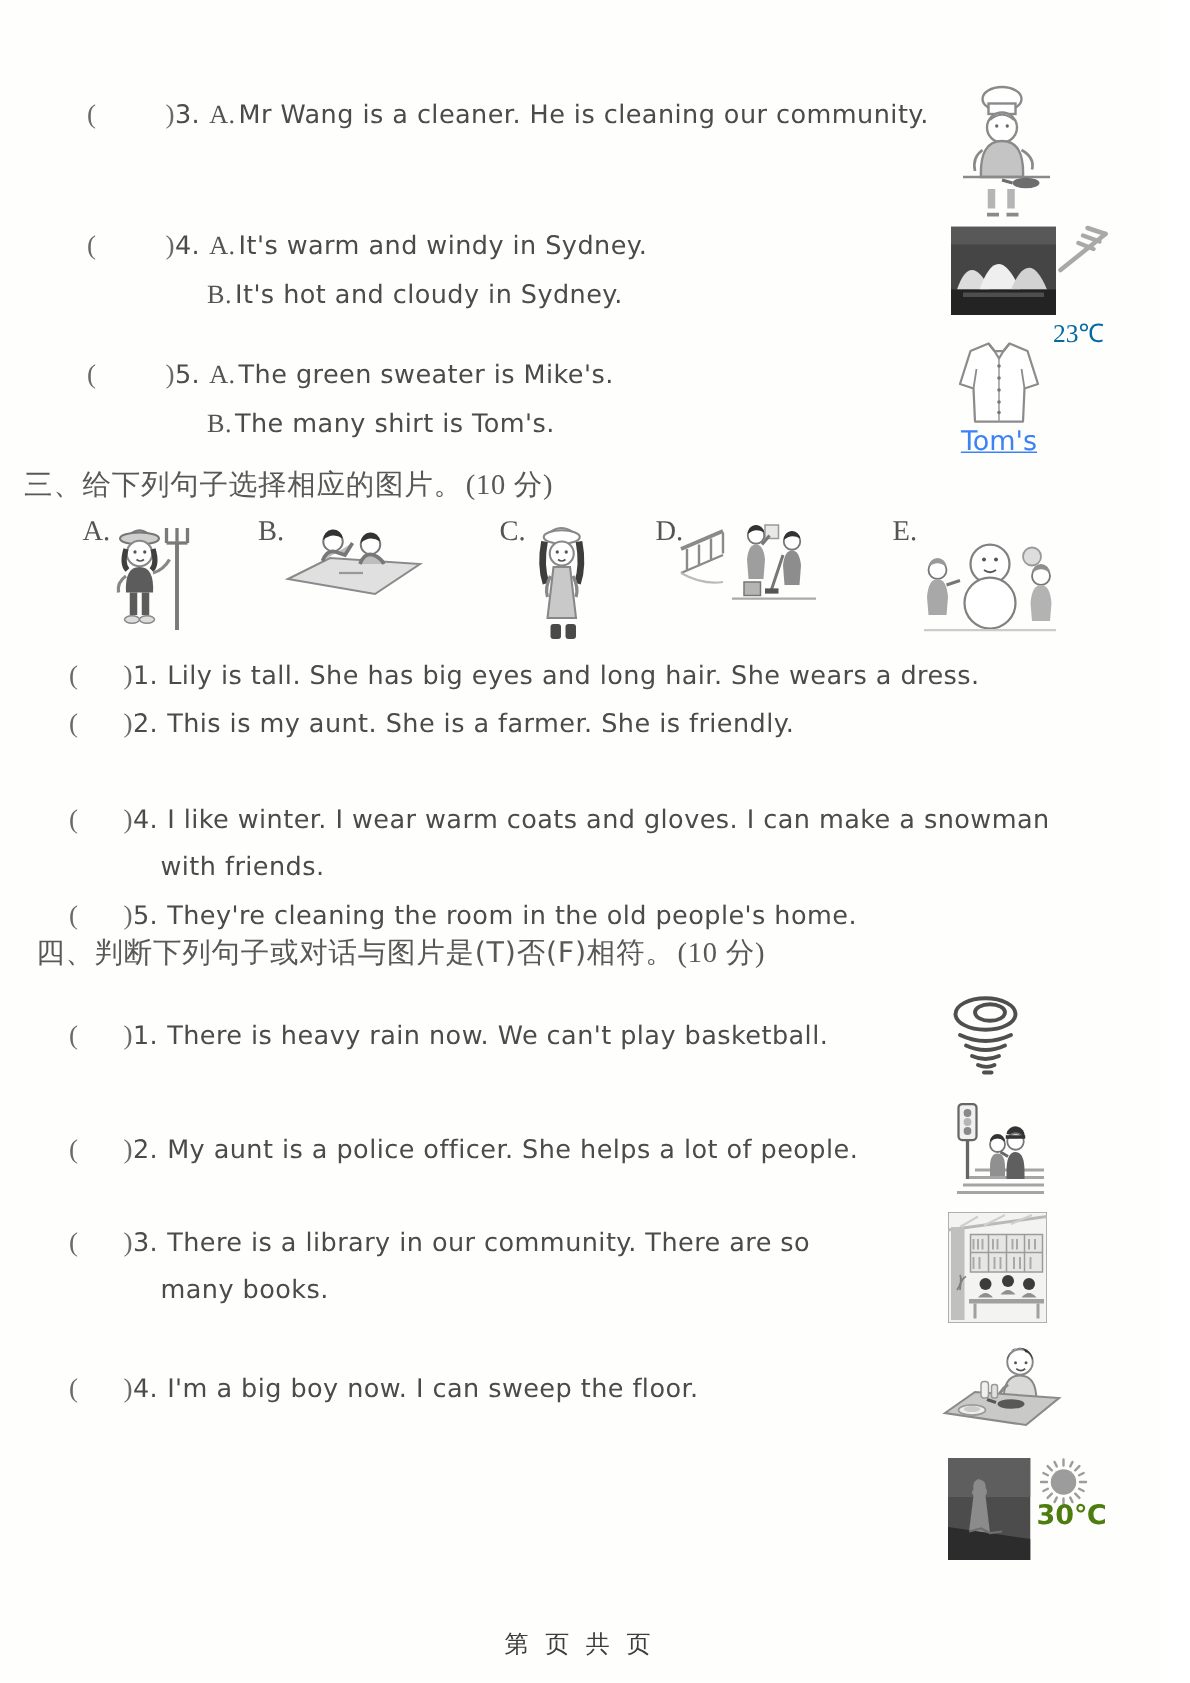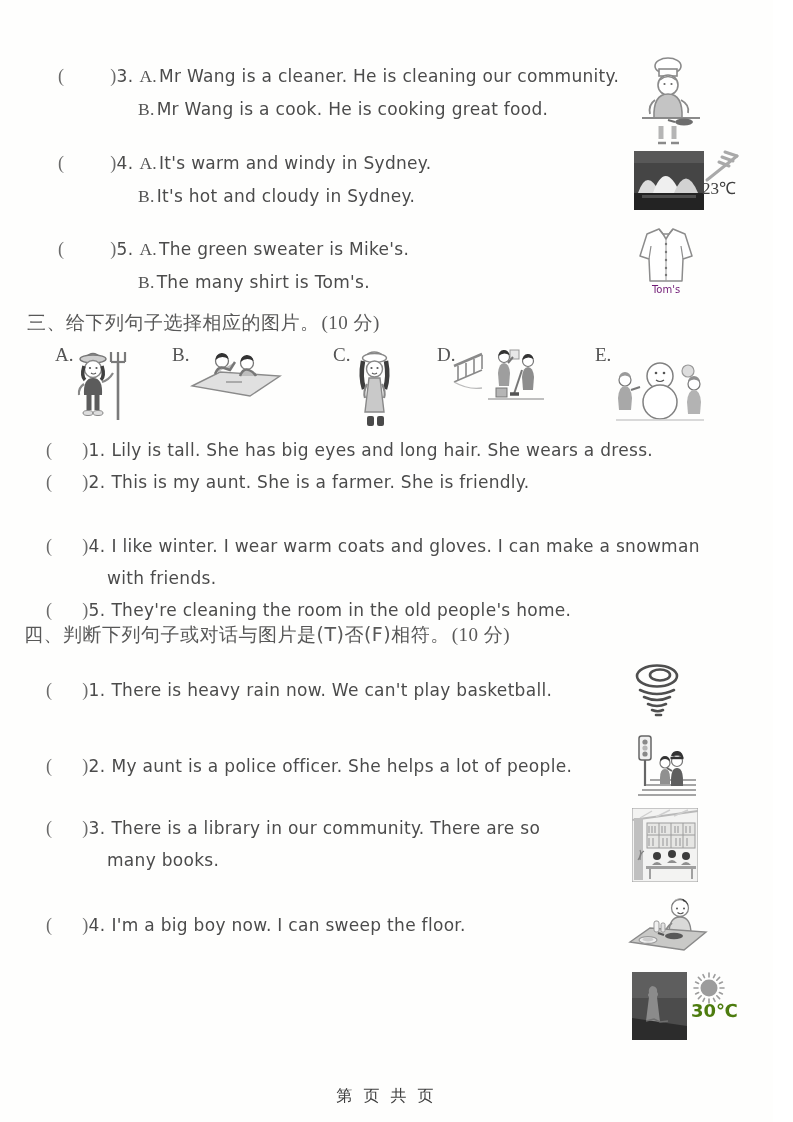--- a/index.html
+++ b/index.html
@@ -12,33 +12,32 @@
   .ser  { font-family:"Liberation Serif", serif; }
   .par  { font-size:18px; color:#6a6a6a; }
   .blank2 { display:inline-block; width:46px; }
   .blank3 { display:inline-block; width:30px; }
   .num  { margin-right:6px; }
   .optl { font-family:"Liberation Serif", serif; font-size:17.5px; color:#555; margin-right:2px; }
   .hdr  { position:absolute; font-size:19px; color:#585858; letter-spacing:.5px; white-space:nowrap; }
   .hdr .score { font-family:"Liberation Serif", serif; margin-left:2px; }
   .piclabel { position:absolute; font-family:"Liberation Serif", serif; font-size:19px; color:#555; }
   .img { position:absolute; line-height:0; }
-  .caption { position:absolute; font-size:10px; color:#701a75; text-align:center; }
-  .temp-ser  { position:absolute; font-family:"Liberation Serif", serif; font-size:17px; color:#404040; }
+  .caption { position:absolute; font-size:18px; color:#3b82f6; text-align:center;text-decoration:underline; }
+  .temp-ser  { position:absolute; font-family:"Liberation Serif", serif; font-size:17px; color:#0369a1;margin-top:34px; }
   .temp-sans { position:absolute; font-size:18px; font-weight:bold; color:#4d7c0f; }
   .footer { position:absolute; left:0; right:0; top:1086px; text-align:center;
             font-size:16px; color:#3d3d3d; letter-spacing:3px; }
 </style>
 </head>
 <body>
 
 <div class="page">
 
   <div class="line" style="left:58px; top:66px"><span class="ser par"><span>(</span><span class="blank2"></span><span>)</span></span><span class="num">3.</span><span class="optl">A.</span><span>Mr Wang is a cleaner. He is cleaning our community.</span></div>
-  <div class="line" style="left:138px; top:99px"><span class="optl">B.</span><span>Mr Wang is a cook. He is cooking great food.</span></div>
 
   <div class="line" style="left:58px; top:153px"><span class="ser par"><span>(</span><span class="blank2"></span><span>)</span></span><span class="num">4.</span><span class="optl">A.</span><span>It's warm and windy in Sydney.</span></div>
   <div class="line" style="left:138px; top:186px"><span class="optl">B.</span><span>It's hot and cloudy in Sydney.</span></div>
 
   <div class="line" style="left:58px; top:239px"><span class="ser par"><span>(</span><span class="blank2"></span><span>)</span></span><span class="num">5.</span><span class="optl">A.</span><span>The green sweater is Mike's.</span></div>
   <div class="line" style="left:138px; top:272px"><span class="optl">B.</span><span>The many shirt is Tom's.</span></div>
 
   <div class="img" style="left:641px; top:56px">
     <svg width="60" height="92" viewBox="0 0 60 92">
       <g stroke="#8a8a8a" fill="#fff" stroke-width="1.6">
@@ -95,21 +94,21 @@
           <circle cx="30" cy="18" r="1.2"></circle>
           <circle cx="30" cy="26" r="1.2"></circle>
           <circle cx="30" cy="34" r="1.2"></circle>
           <circle cx="30" cy="42" r="1.2"></circle>
           <circle cx="30" cy="49" r="1.2"></circle>
         </g>
     </svg>
   </div>
   <div class="caption" style="left:630px; top:284px; width:72px">Tom's</div>
 
-  <div class="hdr" style="left:27px; top:310px"><span>三、给下列句子选择相应的图片。</span><span class="score">(10 分)</span></div>
+  <div class="hdr" style="left:16px; top:310px"><span>三、给下列句子选择相应的图片。</span><span class="score">(10 分)</span></div>
 
   <div class="piclabel" style="left:55px; top:344px">A.</div>
   <div class="piclabel" style="left:172px; top:344px">B.</div>
   <div class="piclabel" style="left:333px; top:344px">C.</div>
   <div class="piclabel" style="left:437px; top:344px">D.</div>
   <div class="piclabel" style="left:595px; top:344px">E.</div>
 
   <div class="img" style="left:68px; top:348px">
     <svg width="68" height="80" viewBox="0 0 68 80">
       <path d="M17 10 q8 -9 16 0" fill="#b5b5b5" stroke="#777" stroke-width="1.4"></path>

